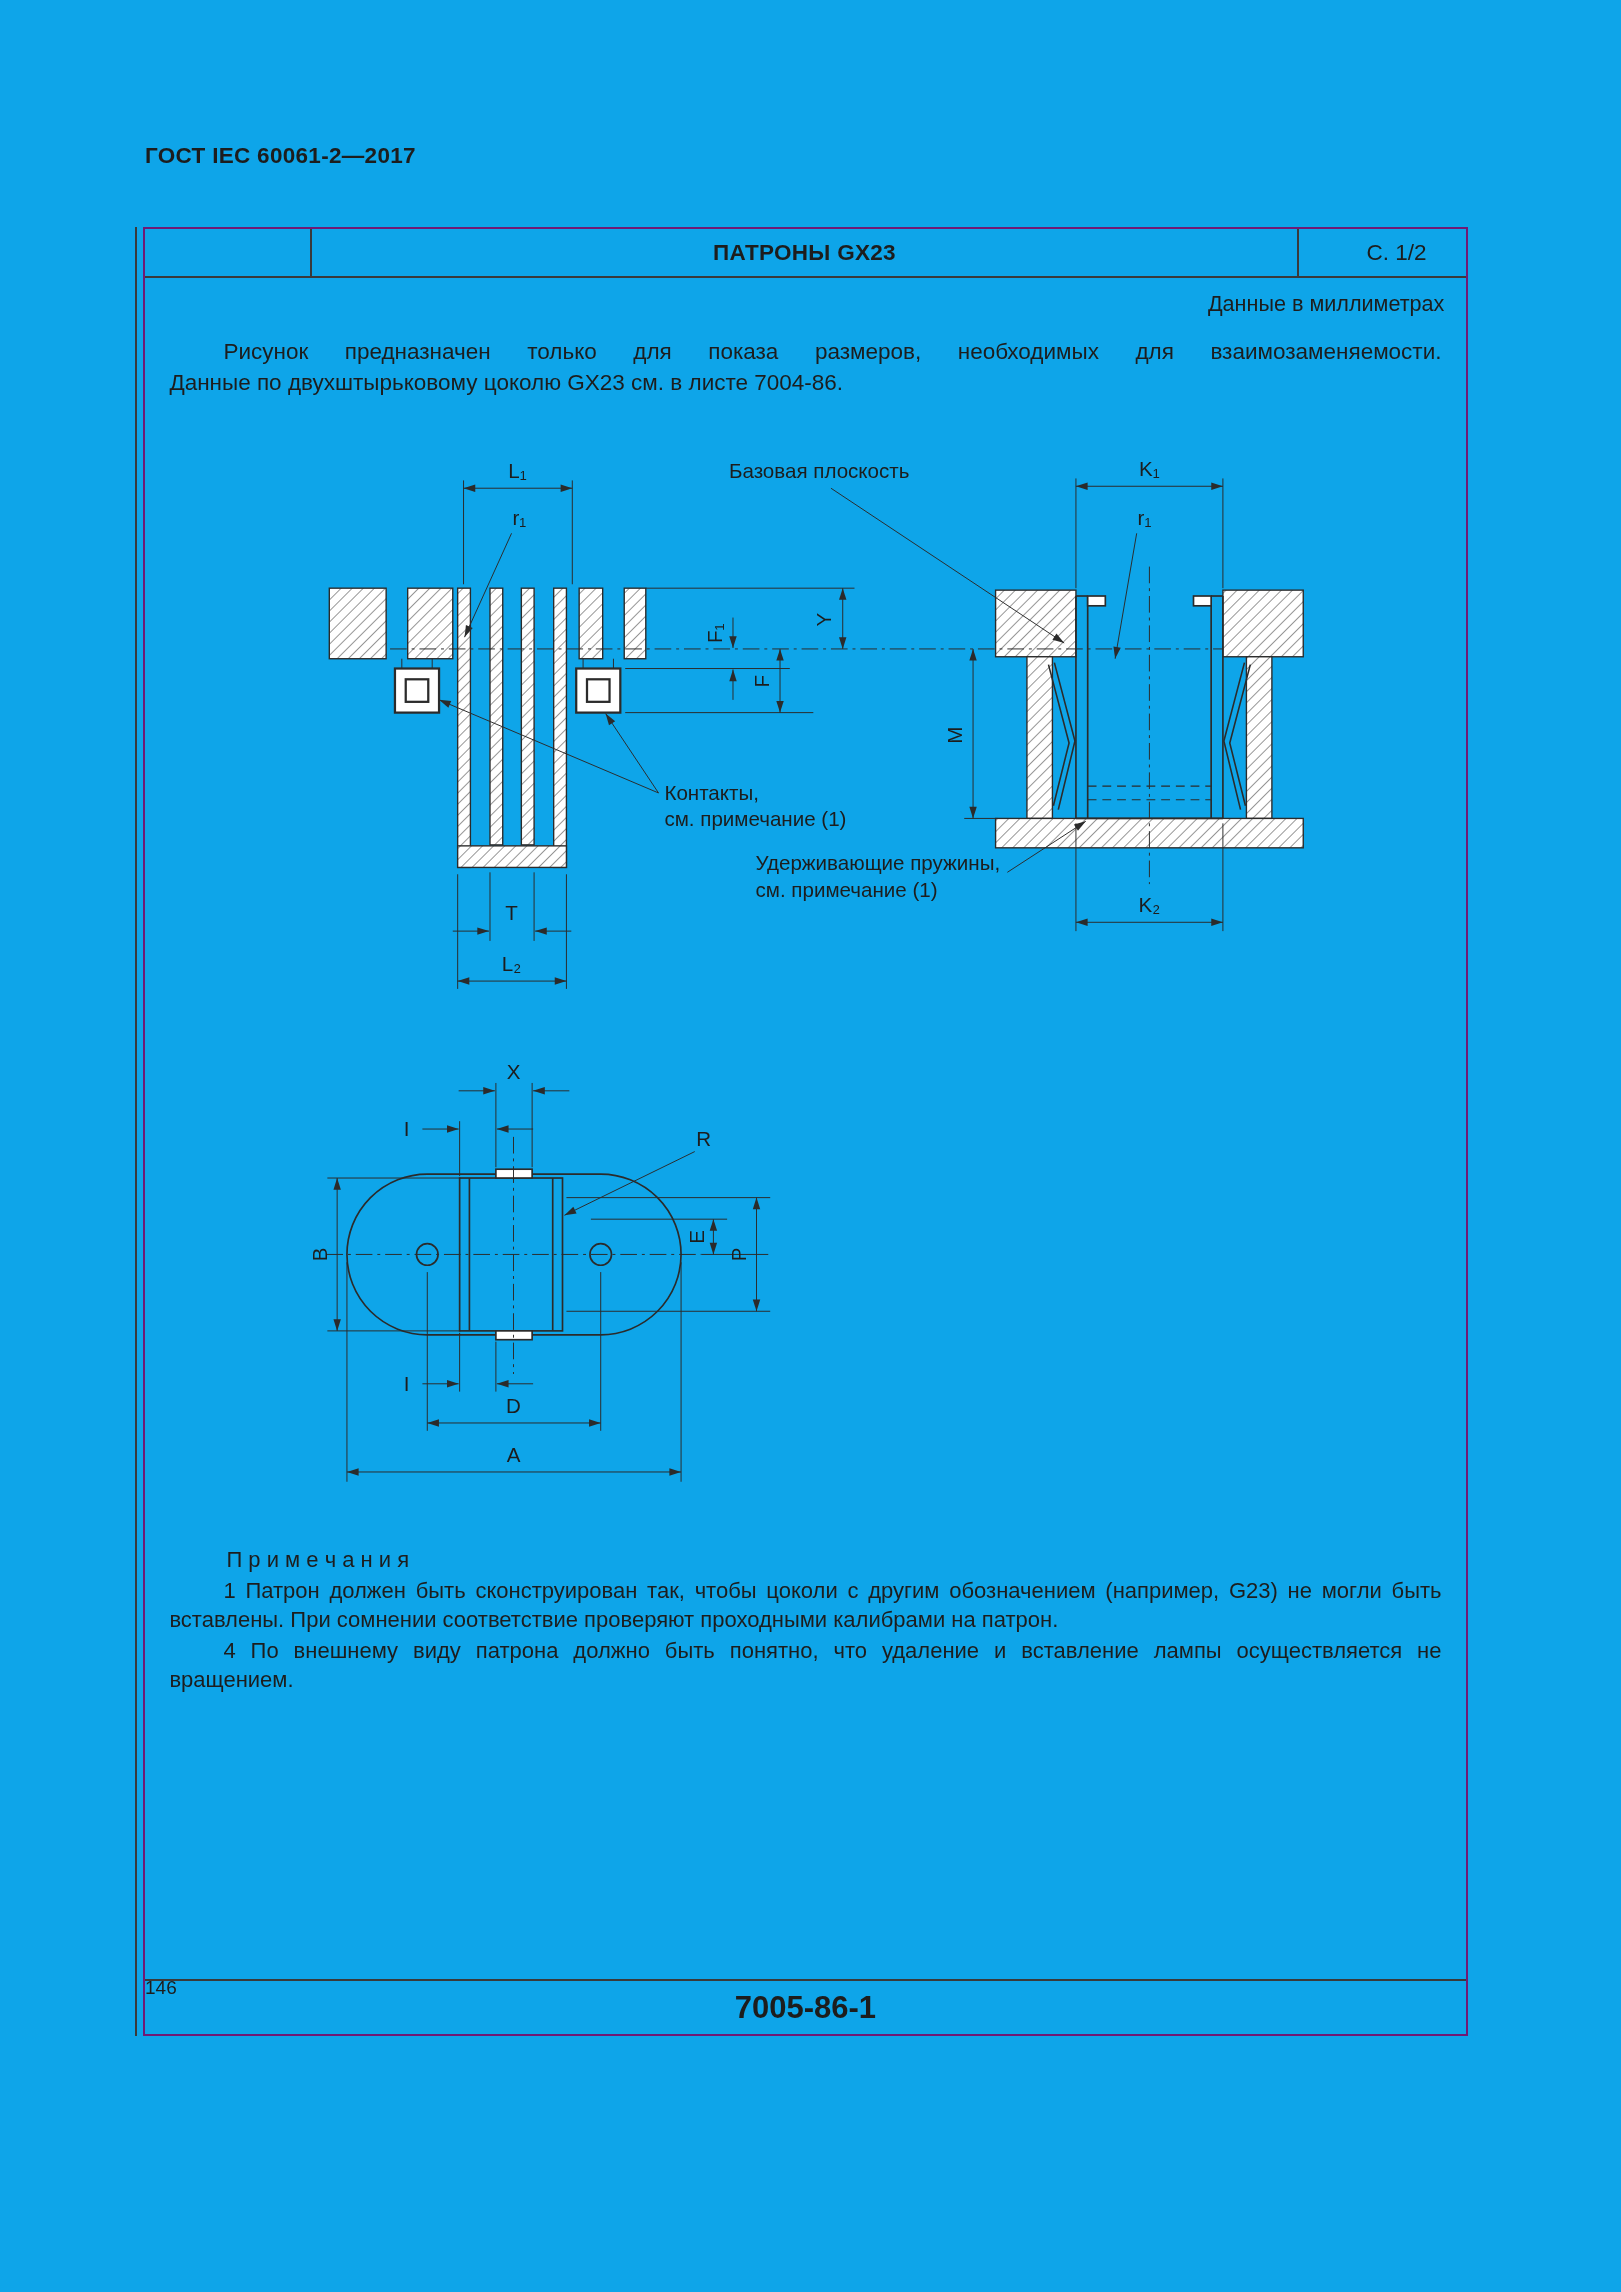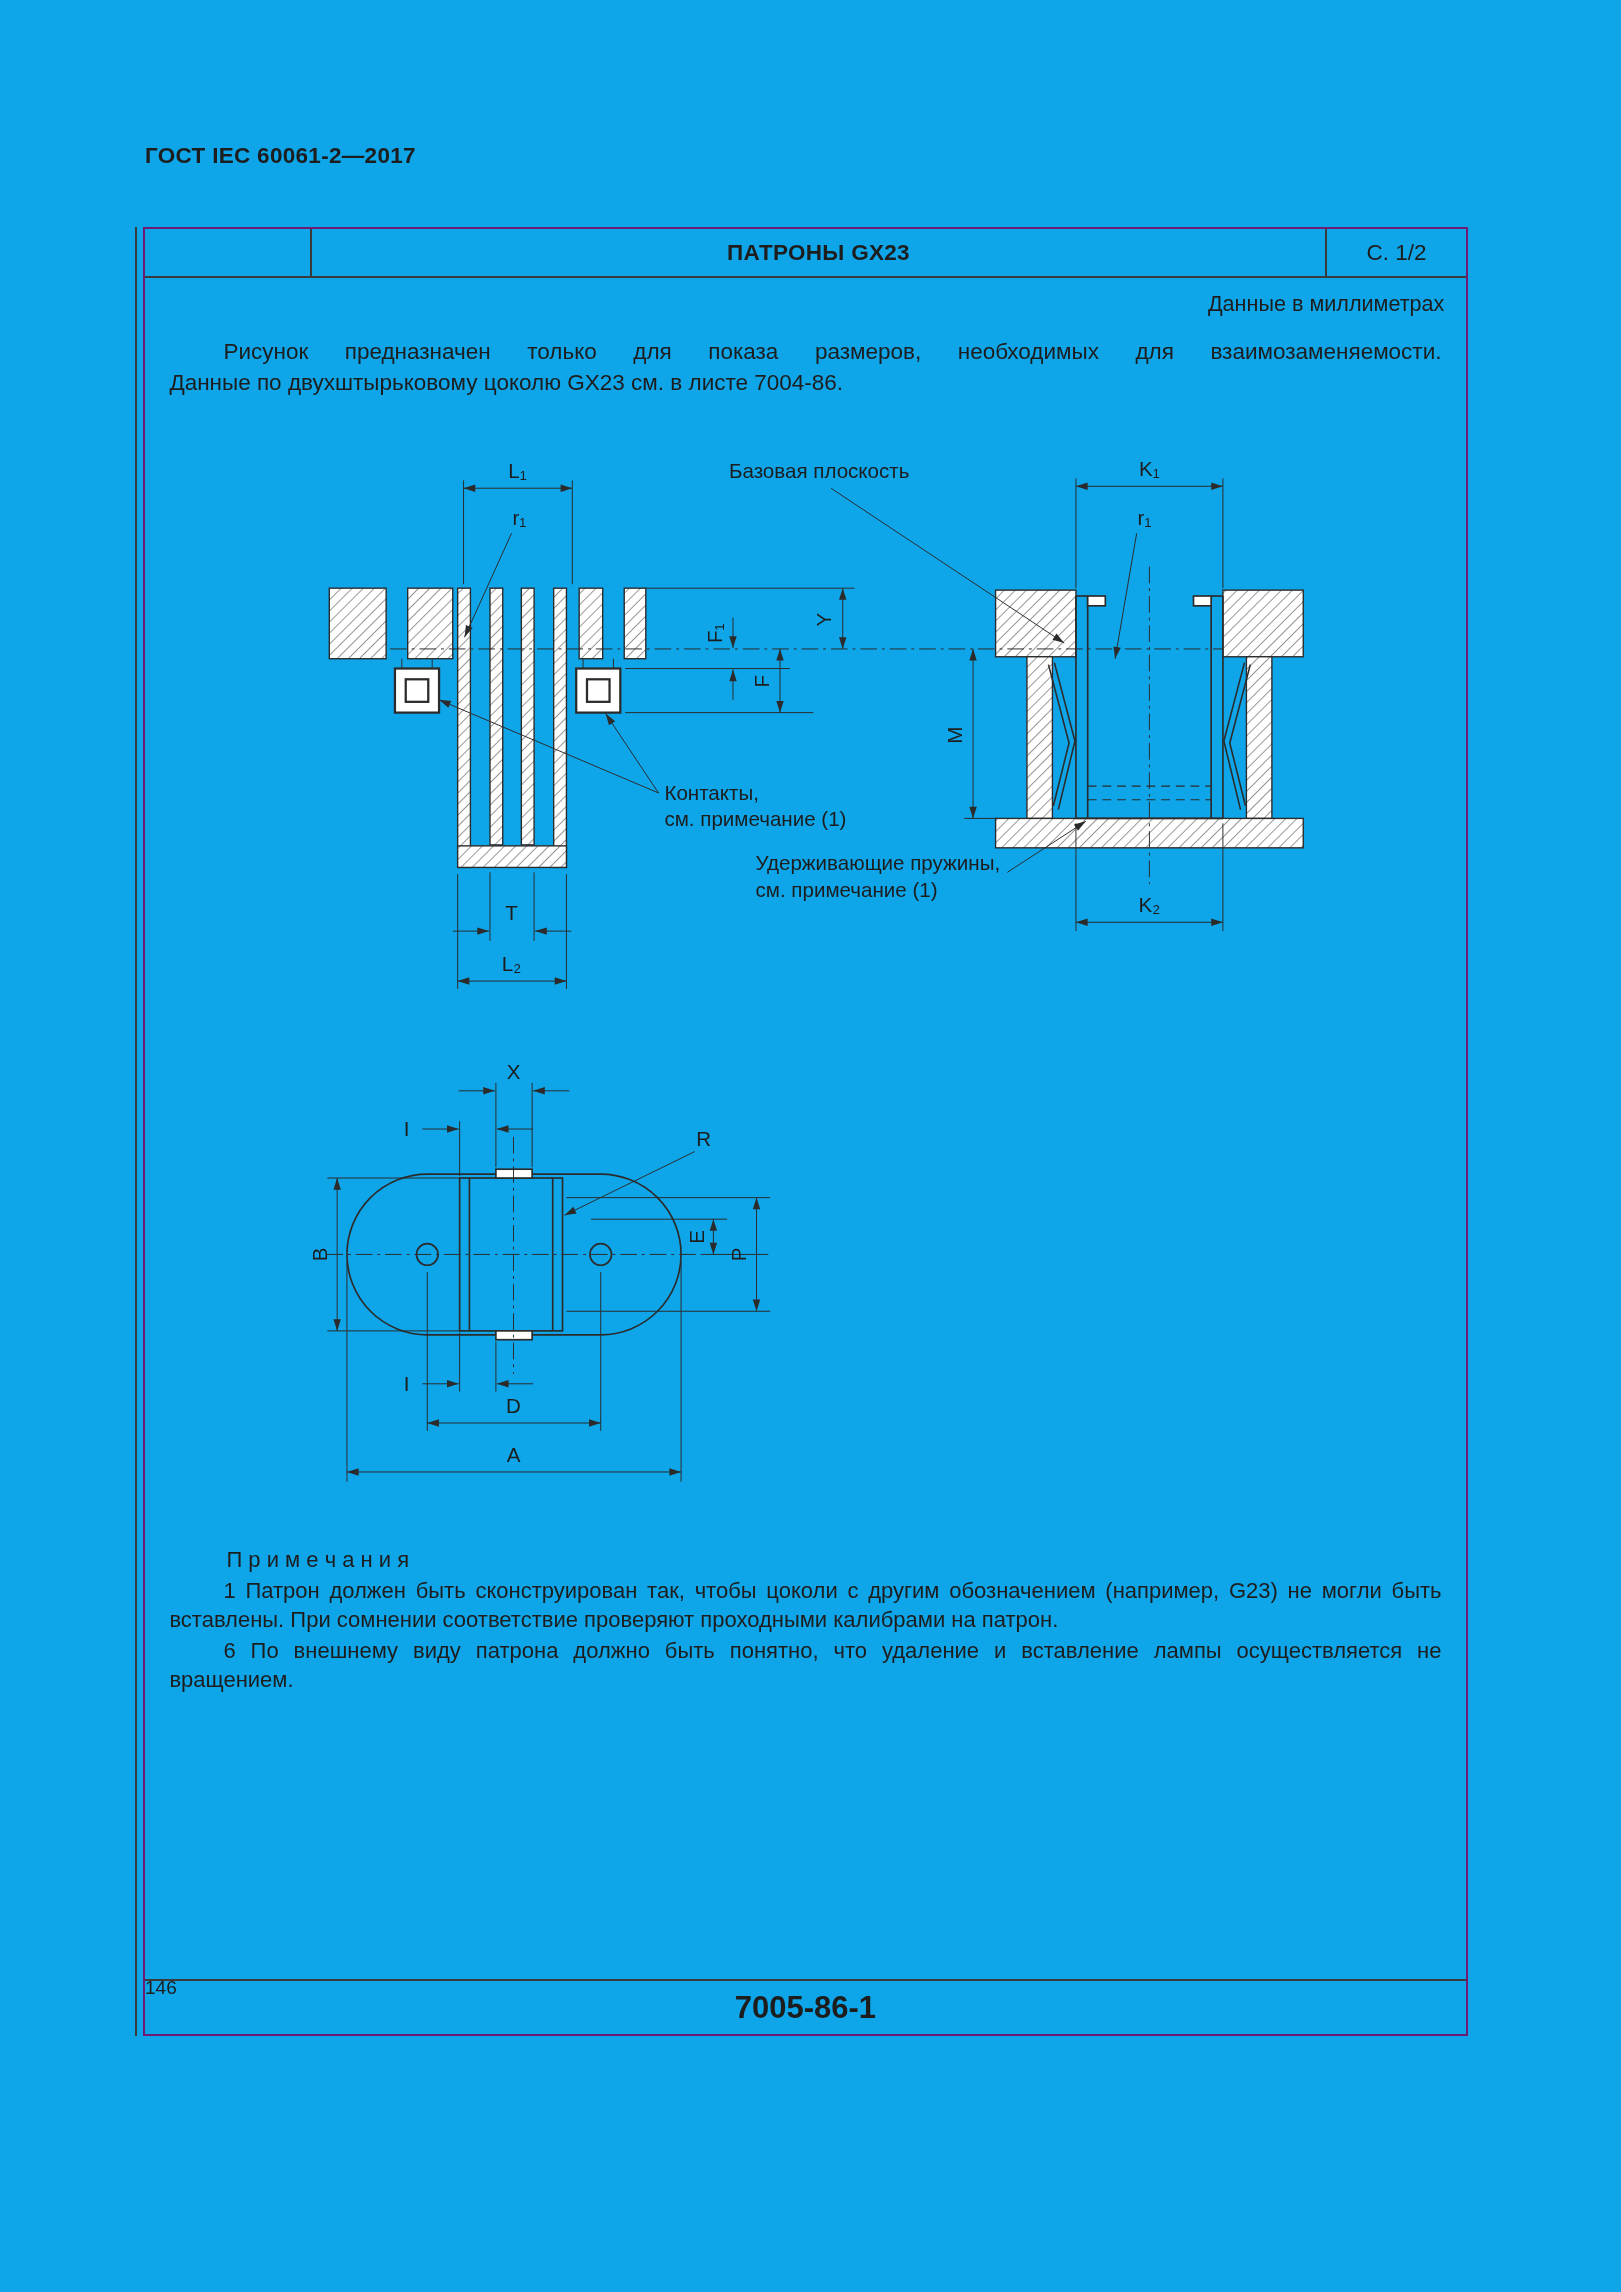--- a/index.html
+++ b/index.html
@@ -12,21 +12,21 @@
   .sheet-outer { position:absolute; left:135px; top:227px; width:1333px; height:1809px;
                  border-left:2px solid #3a3a3a; padding-left:5.9px; box-sizing:border-box; }
   .sheet { width:100%; height:100%; border:2px solid #701a75; box-sizing:border-box;
            display:flex; flex-direction:column; }
 
   .sheet-header { display:flex; border-bottom:2px solid #3a3a3a; height:47px; flex-shrink:0; }
   .hcell-left  { width:165px; border-right:2px solid #3a3a3a; }
   .hcell-title { flex:1; display:flex; align-items:center; justify-content:center;
                  font-weight:bold; font-size:22.5px; letter-spacing:0.3px; }
   .hcell-page  { width:139px; border-left:2px solid #3a3a3a; display:flex; align-items:center;
-                 justify-content:center; font-size:22.5px; }
+                 justify-content:center; font-size:22.5px;padding-left:28px; }
 
   .units { text-align:right; padding:12.7px 21.6px 0 0; font-size:21.6px; }
 
   .intro { margin:19.6px 24.5px 0 24.5px; font-size:22.5px; line-height:1.38; }
   .intro-l1 { text-indent:54px; text-align:justify; text-align-last:justify; }
   .intro-l2 { text-align:left; }
 
   .drawing-svg { display:block; margin-top:53px; }
 
   .notes { margin:25.5px 24.5px 0 24.5px; font-size:22px; line-height:1.32; }
@@ -287,21 +287,21 @@
           <line class="dim" x1="206" y1="828" x2="206" y2="1052"></line>
           <line class="dim" x1="547" y1="828" x2="547" y2="1052"></line>
           <line class="dim" x1="206" y1="1042" x2="547" y2="1042" marker-start="url(#arr)" marker-end="url(#arr)"></line>
           <text class="lbl" x="376" y="1032" text-anchor="middle">A</text>
         </g>
       </svg>
 
       <div class="notes">
         <div class="notes-heading">П р и м е ч а н и я</div>
         <div class="note">1 Патрон должен быть сконструирован так, чтобы цоколи с другим обозначением (например, G23) не могли быть вставлены. При сомнении соответствие проверяют проходными калибрами на патрон.</div>
-        <div class="note">6 По внешнему виду патрона должно быть понятно, что удаление и вставление лампы осуществляется не вращением.</div>
+        <div class="note">4 По внешнему виду патрона должно быть понятно, что удаление и вставление лампы осуществляется не вращением.</div>
       </div>
 
       <div class="sheet-footer">7005-86-1</div>
     </div>
   </div>
 
   <div class="page-number">146</div>
 </div>
 
 

